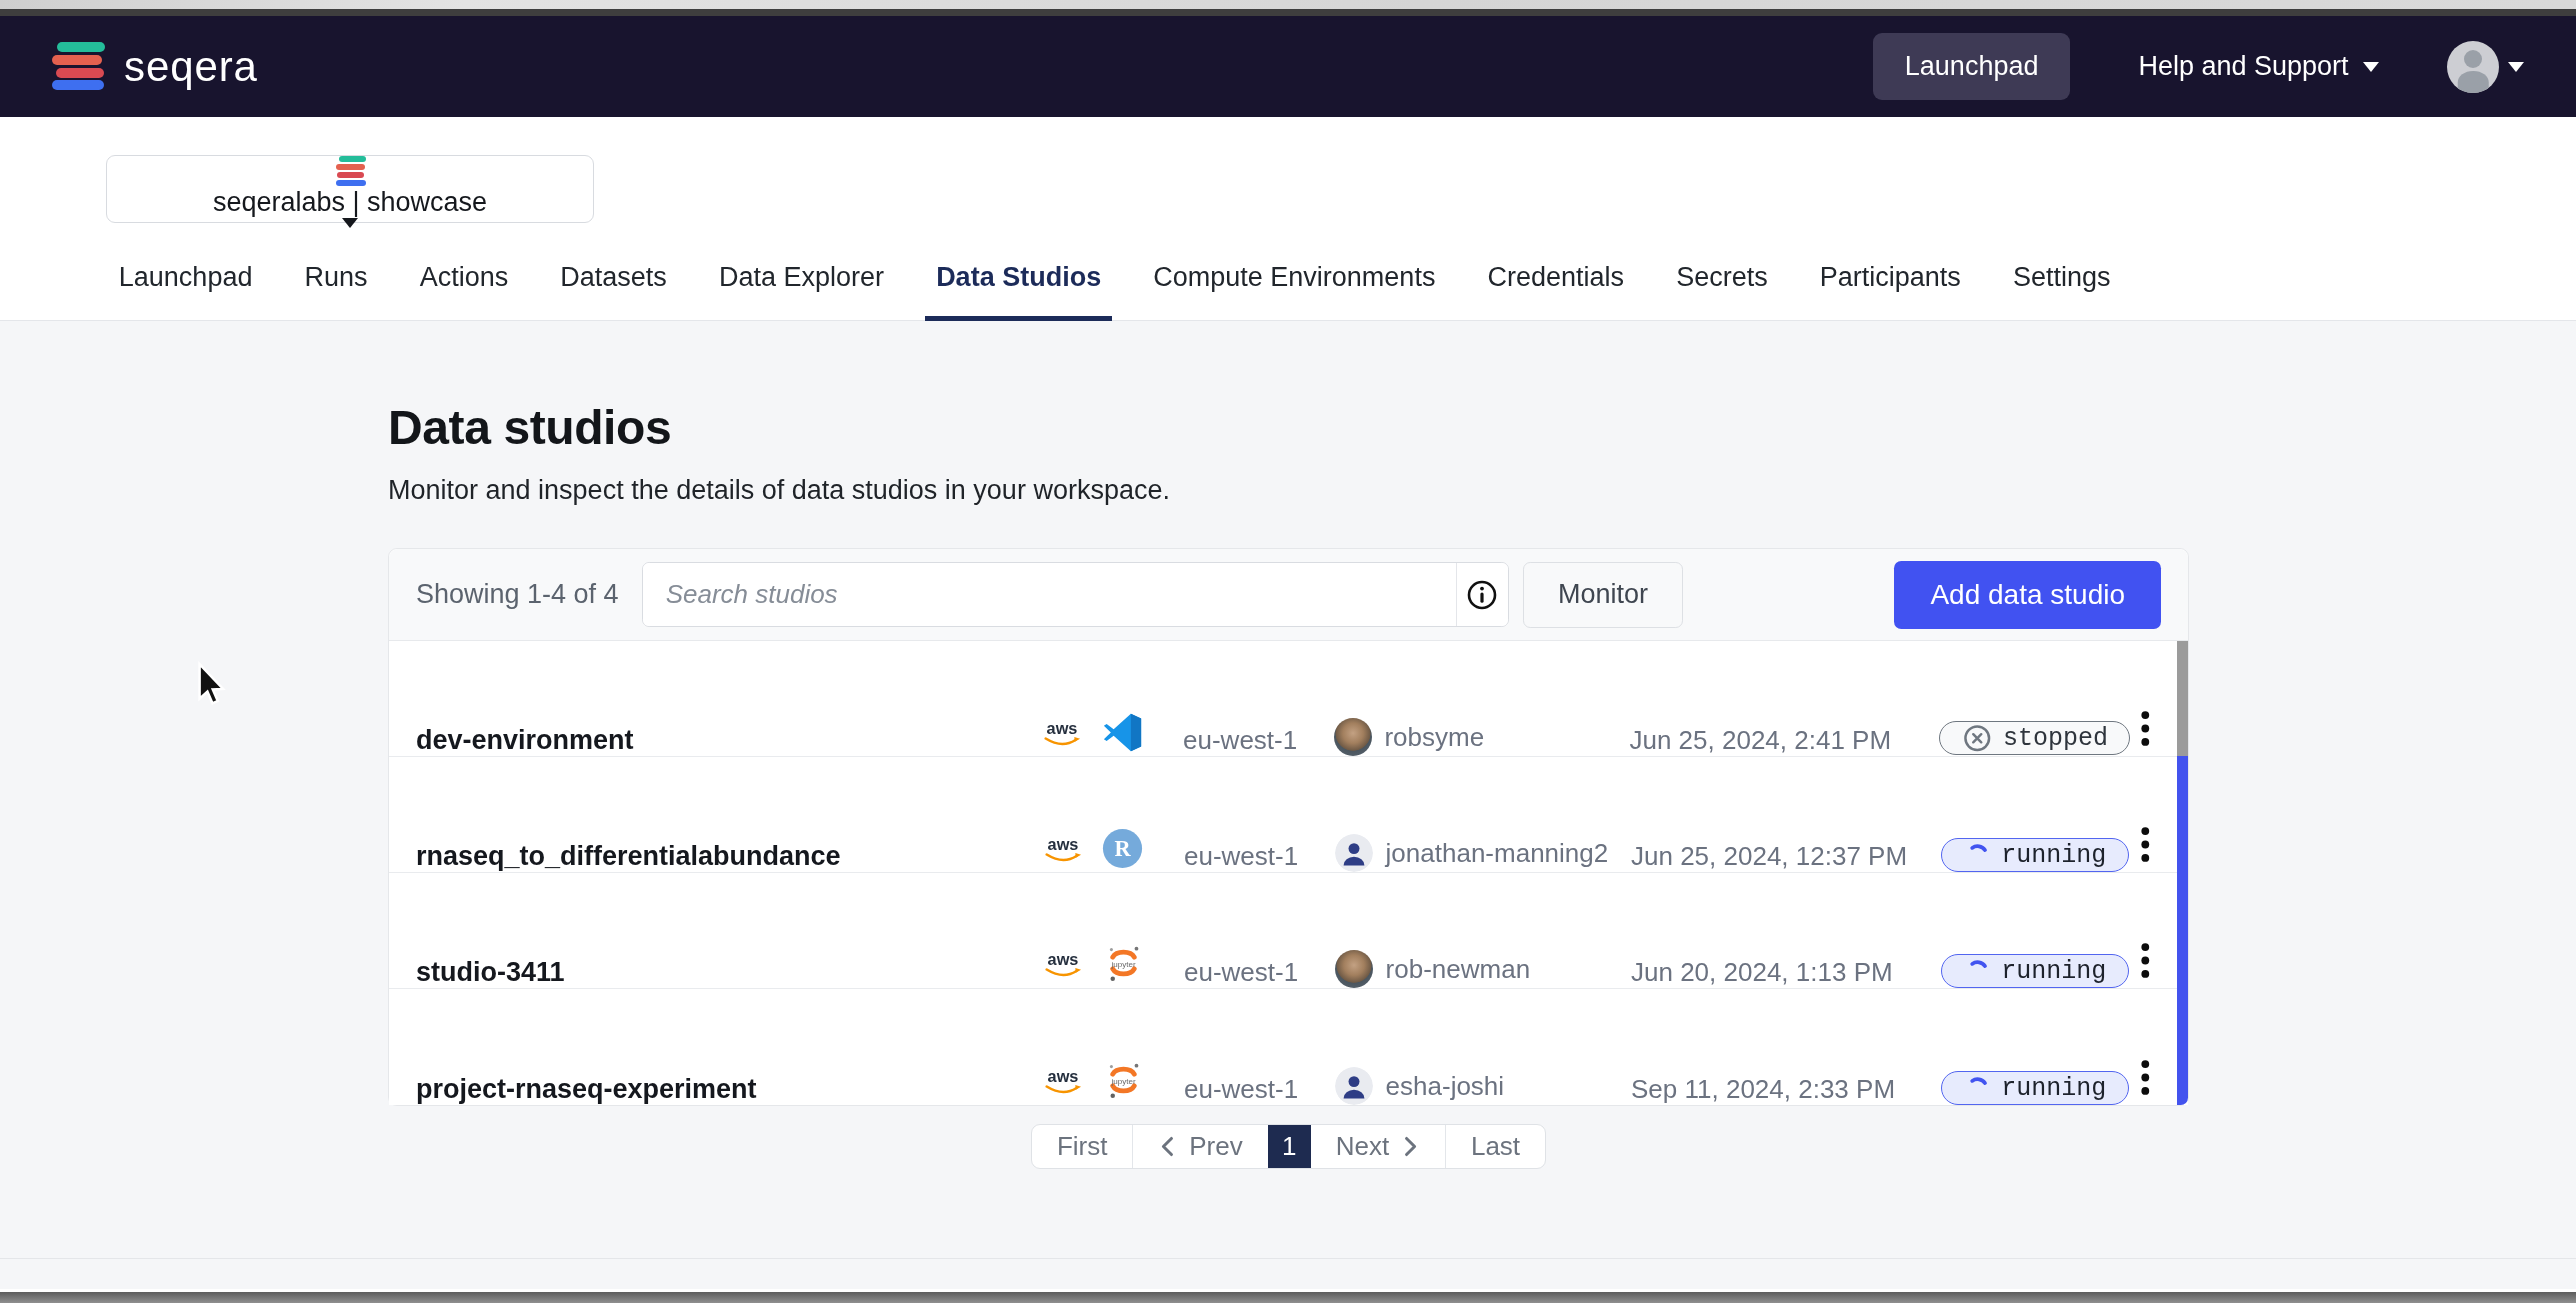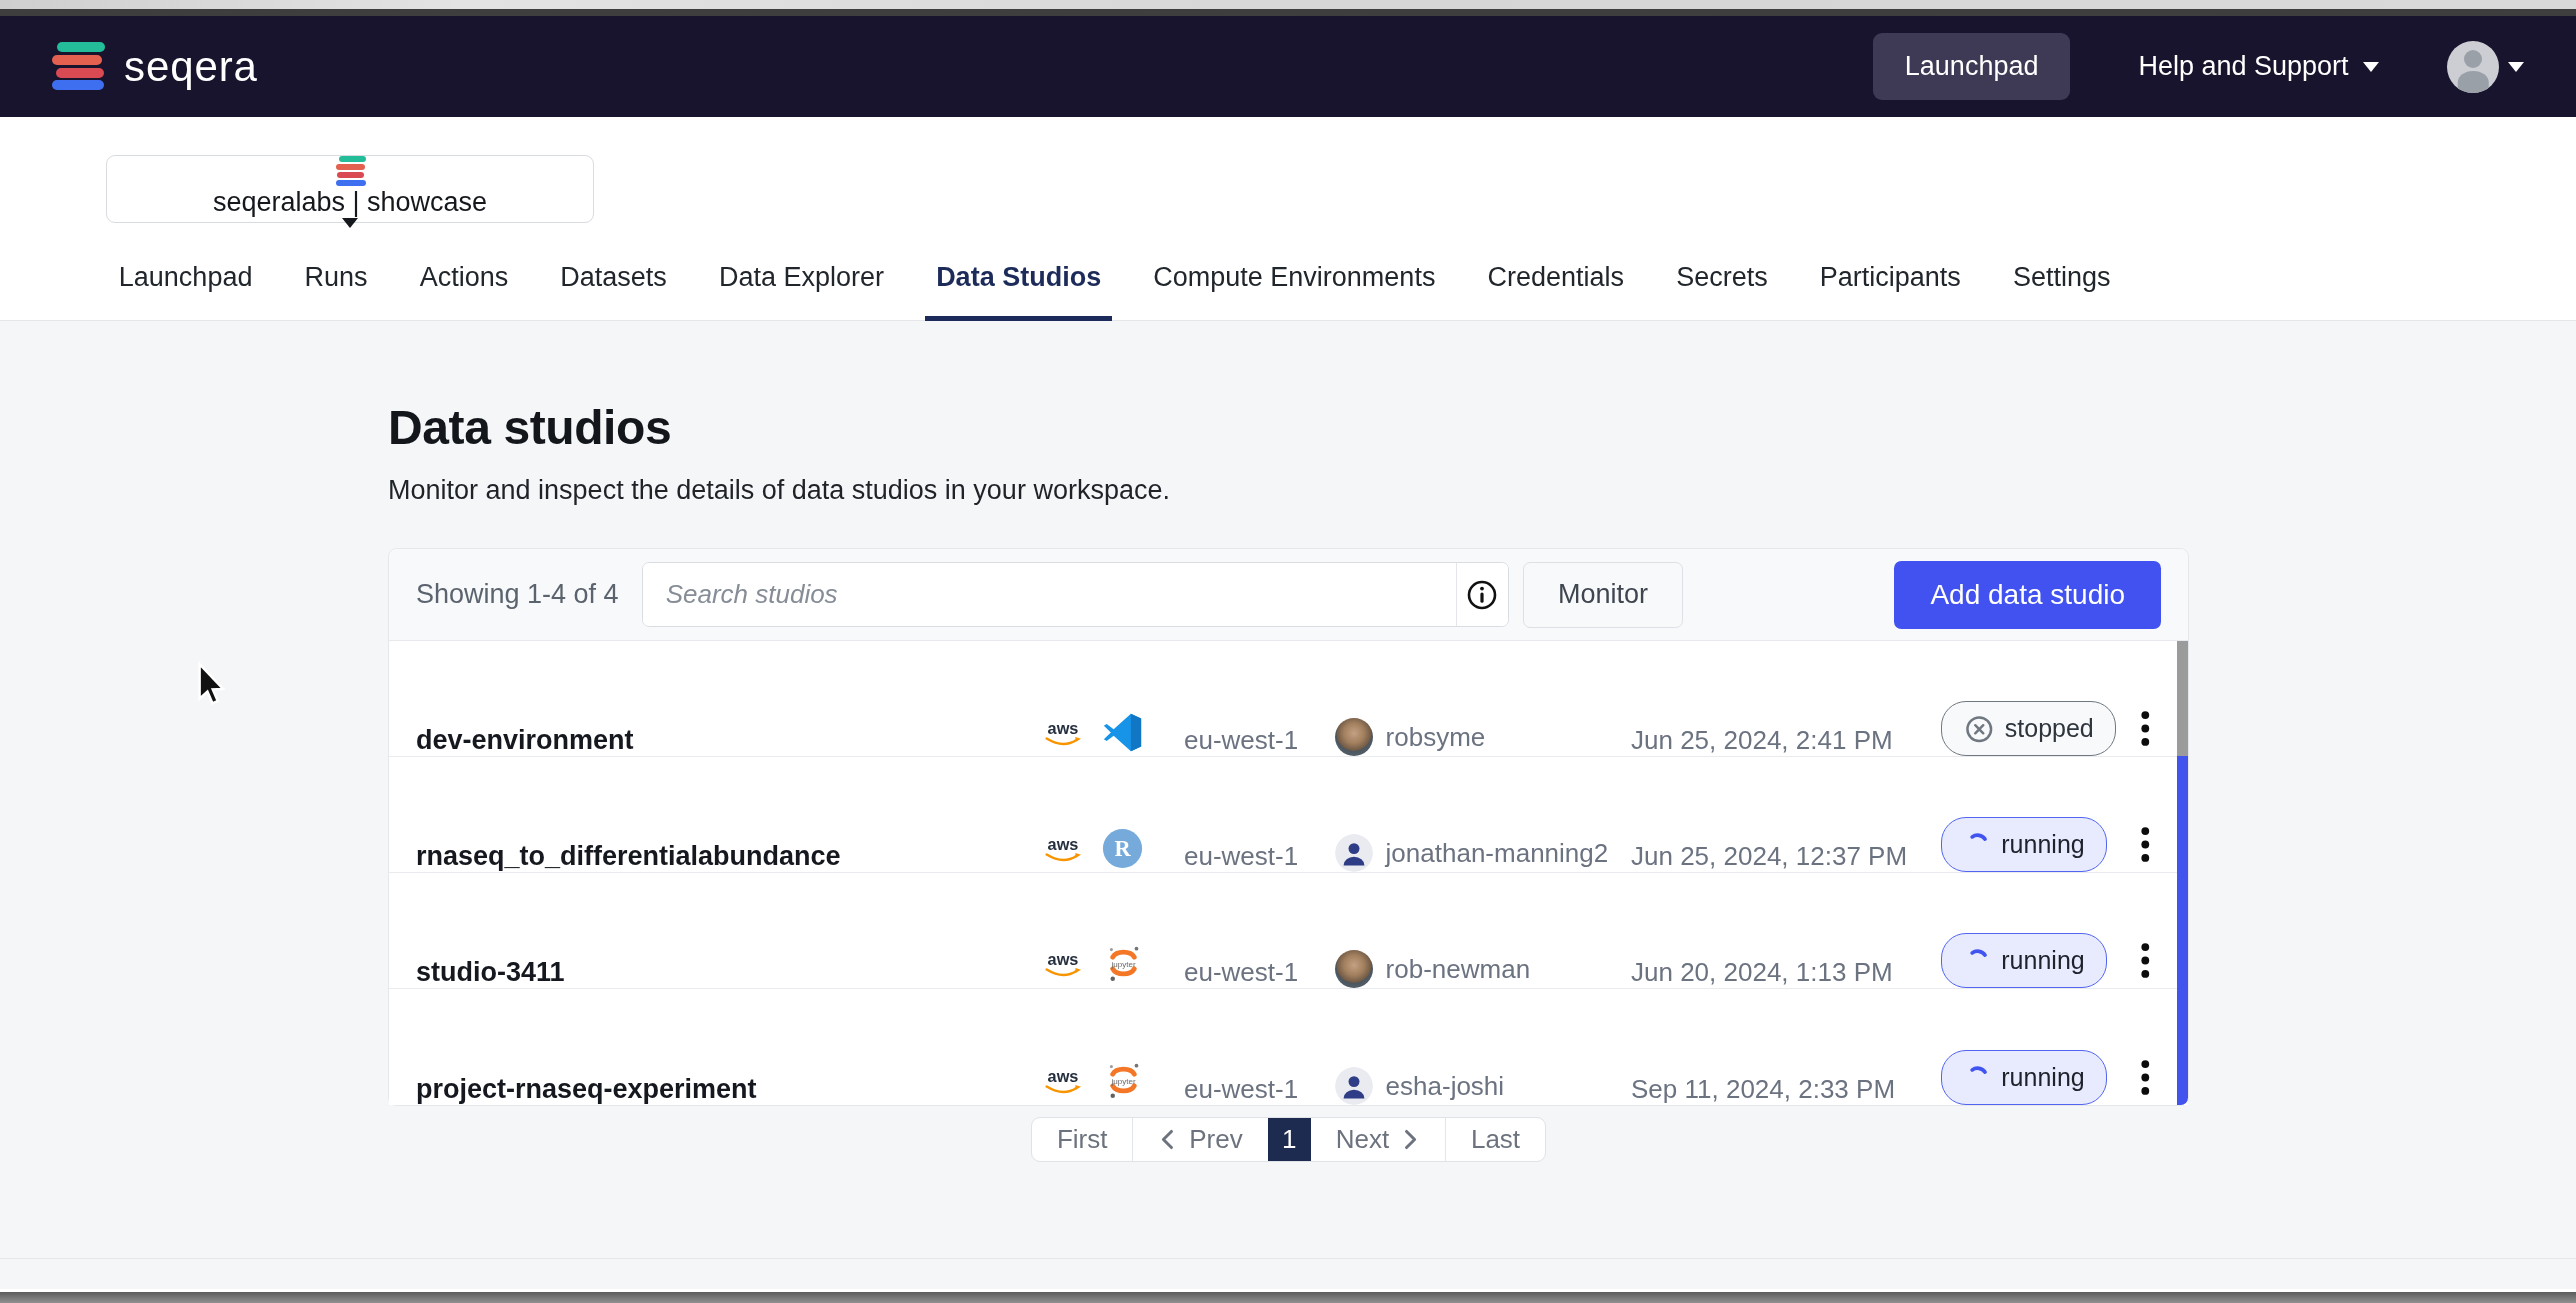--- a/index.html
+++ b/index.html
@@ -82,33 +82,33 @@
   .row { height:116px; display:flex; align-items:flex-end; padding:0 27px; border-bottom:0.9px solid #e9ebee;
          background:#fff; }
   .row:last-child { border-bottom:none; }
   .cell-name { width:624px; font-size:27px; font-weight:700; color:#15181e; }
   .cell-icons { width:144px; display:flex; align-items:center; gap:14.4px; }
   .cell-region { width:151px; font-size:26px; color:#6b7280; }
   .cell-user { width:296px; display:flex; align-items:center; gap:12.6px; font-size:26px; color:#6b7280; }
   .cell-date { width:310px; font-size:26px; color:#6b7280; }
   .user-av { width:38px; height:38px; border-radius:50%; overflow:hidden; flex:0 0 auto; }
   .user-av.photo { background:radial-gradient(circle at 50% 40%, #c3a183 0%, #a27f5e 34%, #6f5a46 58%, #4b565f 60%, #5d6873 100%); }
-  .pill { display:inline-flex; align-items:center; gap:10.8px; height:55px; padding:0 21.5px;
-          border-radius:25px; font-size:25px; }
+  .pill { display:inline-flex; align-items:center; gap:10.8px; height:34px; padding:0 21.5px;
+          border-radius:25px; font-size:25px;font-family:Liberation Mono, monospace; }
   .pill.stopped { background:#f8f9fa; border:1.8px solid #6f7780; color:#2f353d; }
   .pill.running { background:#e7ebfd; border:1.8px solid #5265f0; color:#1d222c; }
   .kebab { margin-left:auto; padding:5.4px 9px; cursor:pointer; }
 
   
   .scroll-strip { position:absolute; top:92px; right:0; bottom:0.9px; width:10.8px; border-radius:0 0 7.2px 0; overflow:hidden; }
   .scroll-strip .thumb { height:115px; background:#9b9b9b; }
   .scroll-strip .rest { position:absolute; top:115px; bottom:0; left:0; right:0; background:#4353ee; }
 
   
-  .pagination-wrap { display:flex; justify-content:center; width:1801px; margin-left:388px; margin-top:11px; }
+  .pagination-wrap { display:flex; justify-content:center; width:1801px; margin-left:388px; margin-top:18px; }
   .pagination { display:inline-flex; align-items:stretch; height:45px; background:#fff;
                 border:0.9px solid #dfe2e6; border-radius:9px; overflow:hidden; font-size:26px; color:#6c737e; }
   .pg-item { display:flex; align-items:center; gap:10.8px; padding:0 25px; cursor:pointer; white-space:nowrap; }
   .pg-sep { border-left:0.9px solid #e3e6ea; }
   .pg-current { width:43px; padding:0; justify-content:center; background:#1e2b50; color:#ffffff; font-weight:500; }
 
   
   .footer-line { border-top:0.9px solid #e4e6e9; background:#f5f6f8; height:30.5px; }
 
   

